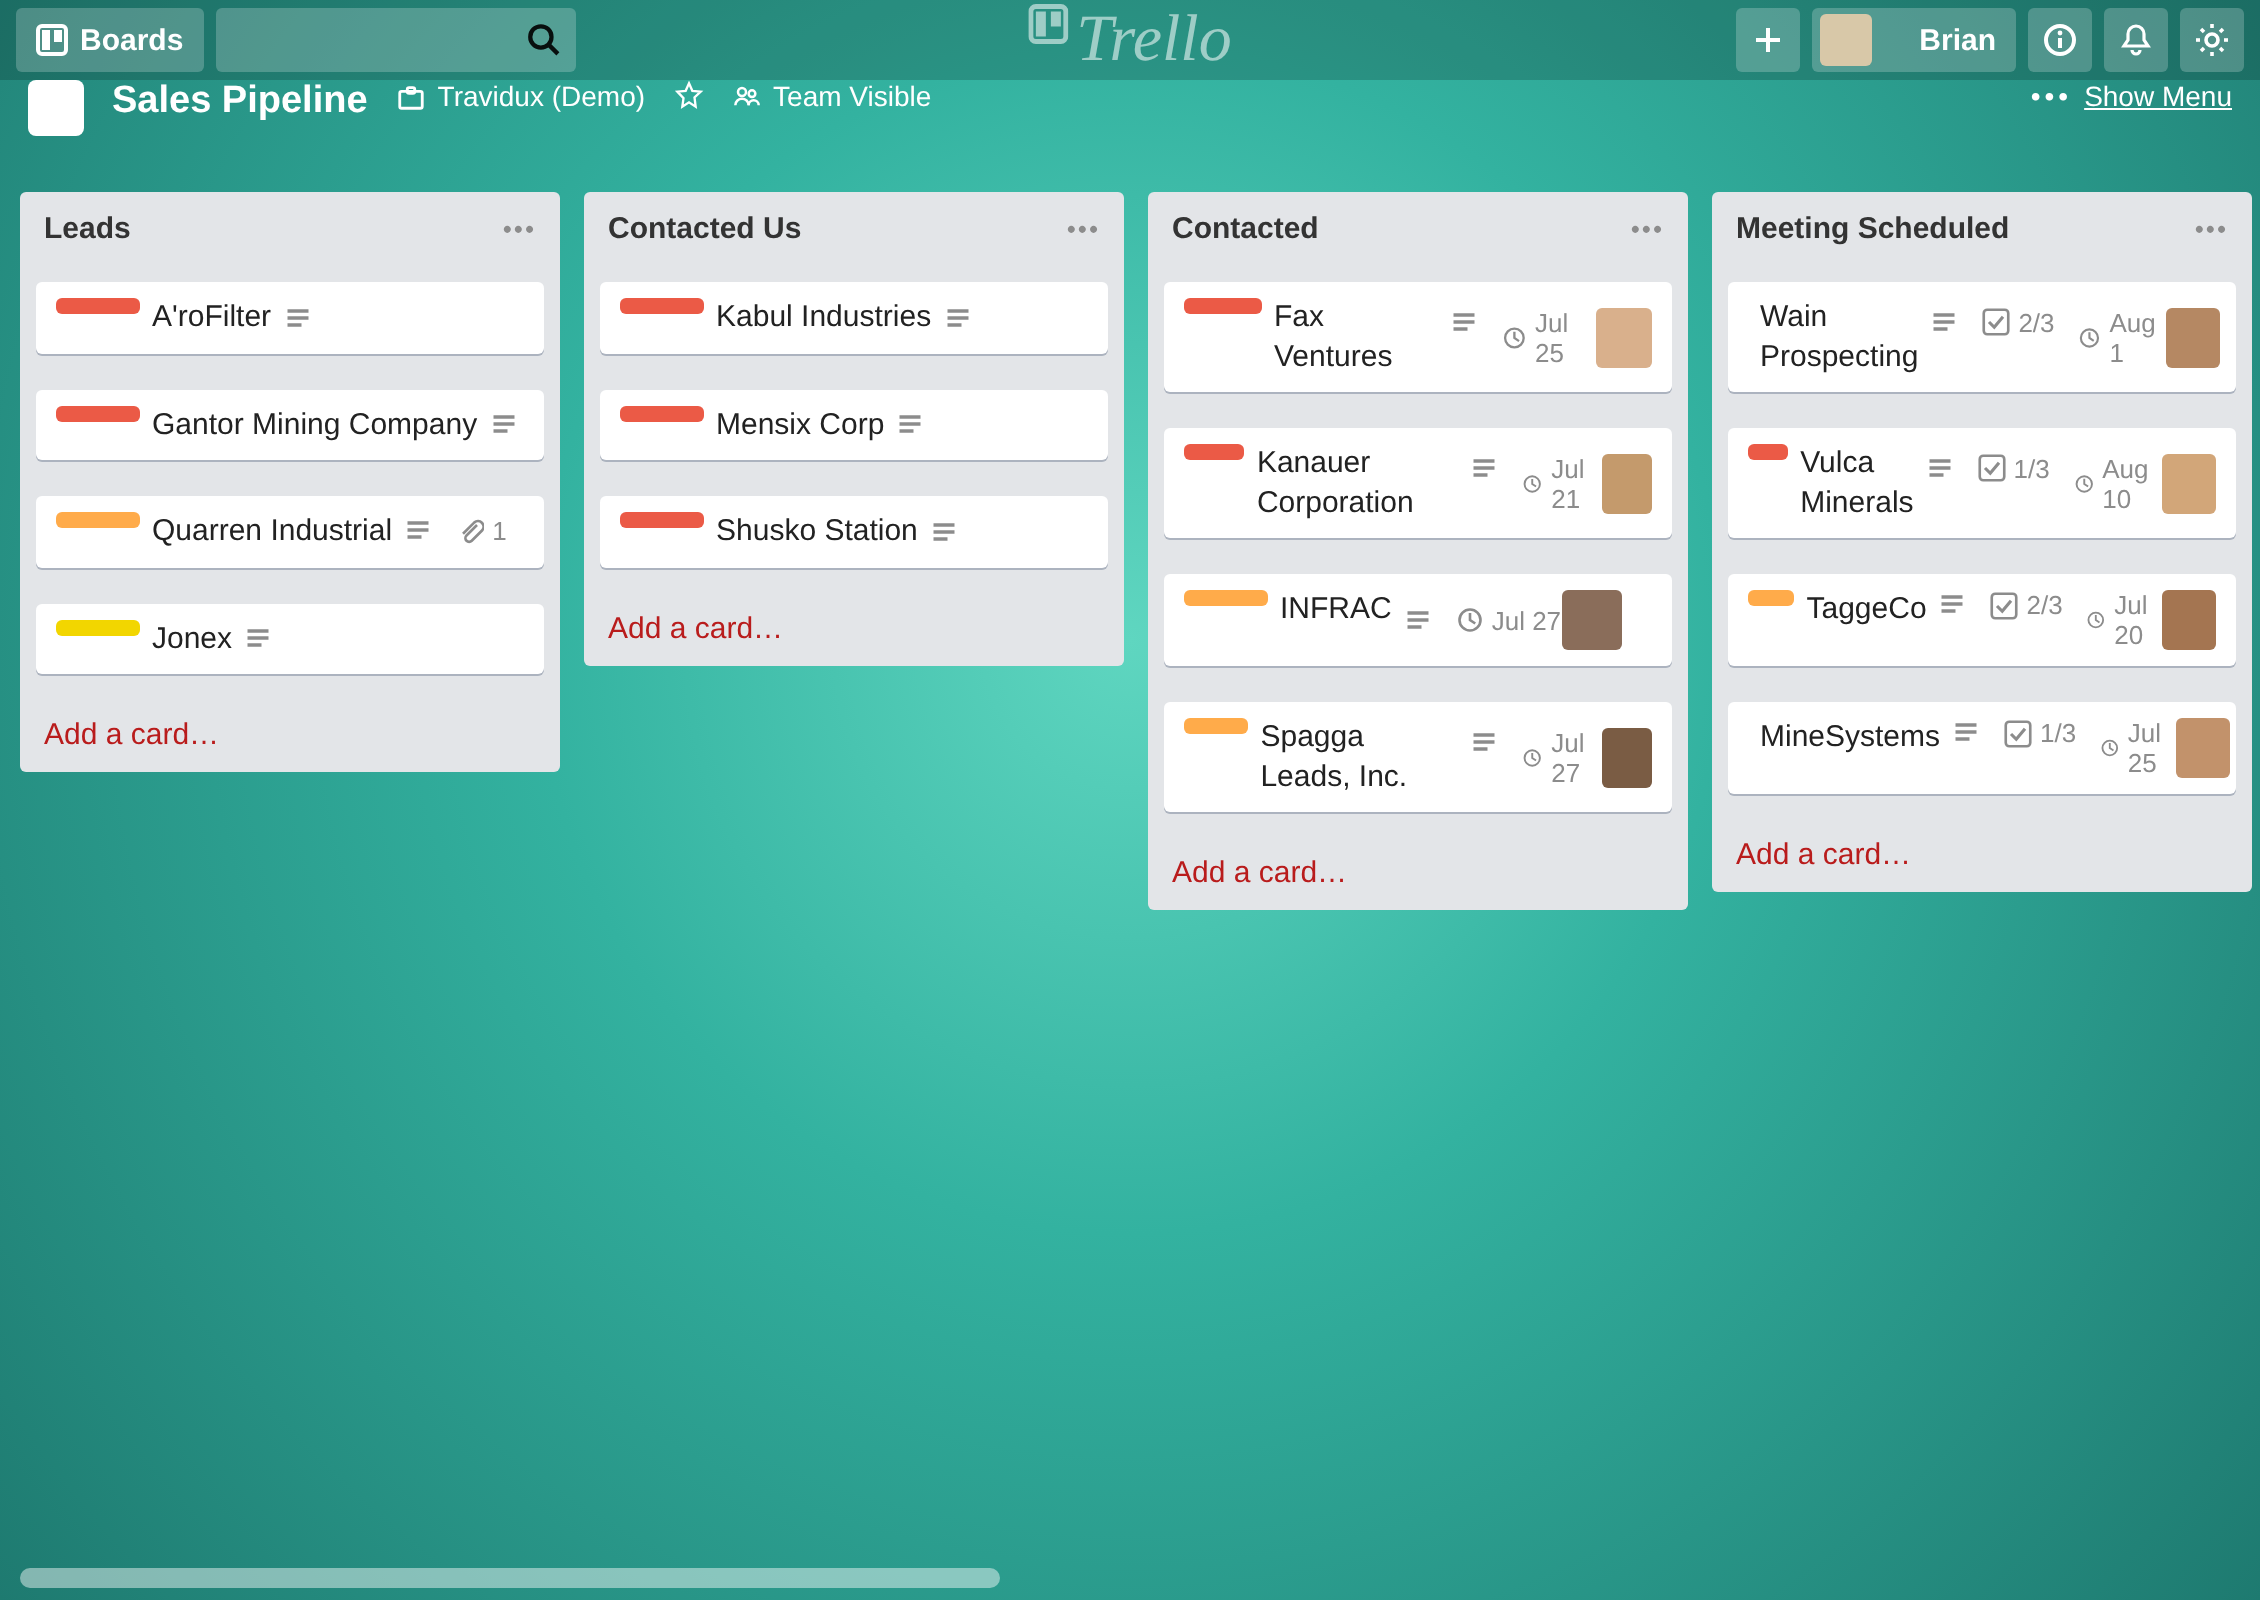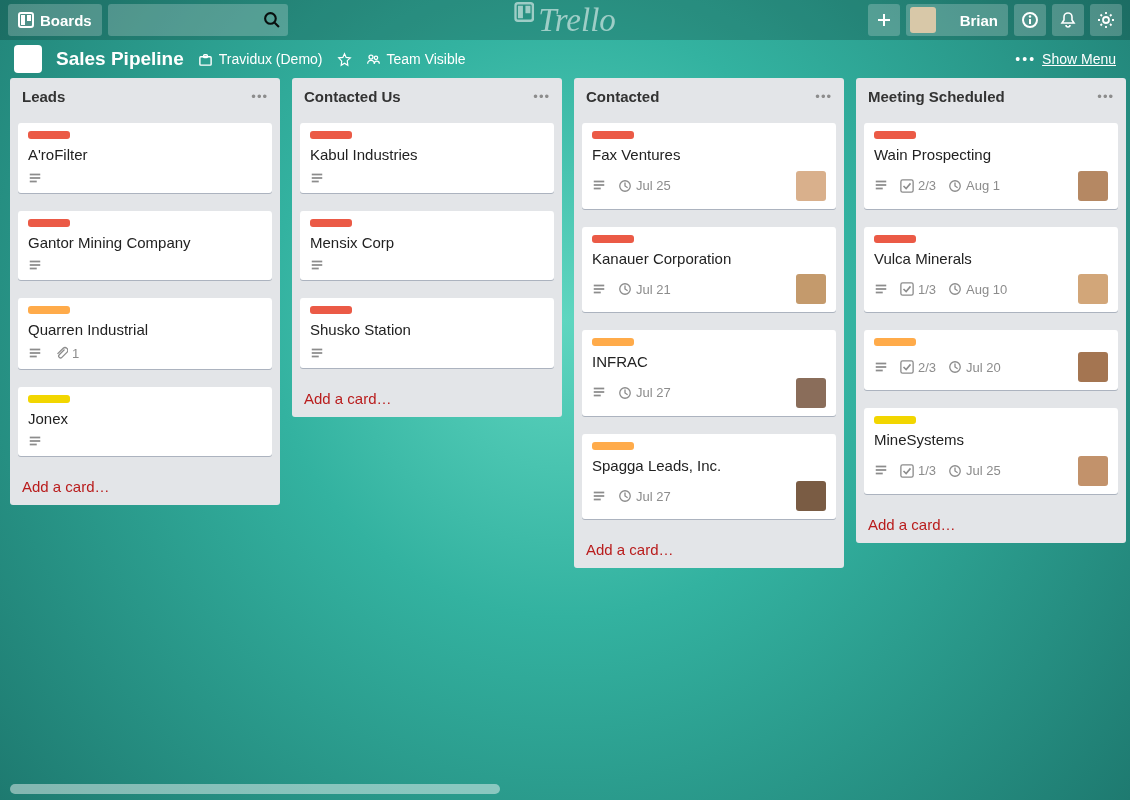--- a/index.html
+++ b/index.html
@@ -47,21 +47,21 @@
   .square-btn svg { width:18px; height:18px; fill:#fff; }
   .user-btn {
     height:32px; background: rgba(255,255,255,0.22); border-radius:3px;
     display:flex; align-items:center; gap:24px; padding:0 10px 0 4px;
     color:#fff; font-weight:600; font-size:15px; cursor:pointer;
   }
   .avatar-sm { width:26px; height:26px; border-radius:3px; background:#d8c8a8; display:inline-block; }
 
   
   .boardbar {
-    height:38px; display:flex; align-items:center; padding:0 14px; gap:14px;
+    height:56px; display:flex; align-items:flex-start; padding:0 14px; gap:14px;
     color:#fff; font-size:14px;
   }
   .board-icon {
     width:28px; height:28px; border-radius:4px; background:#fff;
     display:flex; align-items:center; justify-content:center;
   }
   .board-icon svg { width:20px; height:20px; fill:#333; }
   .board-title { font-size:19px; font-weight:700; }
   .bb-item { display:flex; align-items:center; gap:6px; cursor:pointer; }
   .bb-item svg { width:15px; height:15px; fill:#fff; }
@@ -77,21 +77,21 @@
   }
   .list {
     width:270px; min-width:270px; background:#e3e5e8; border-radius:3px;
     padding:8px; display:flex; flex-direction:column; gap:18px;
   }
   .list-header { display:flex; align-items:center; justify-content:space-between; padding:2px 4px 0; }
   .list-title { font-weight:700; color:#333; font-size:15px; }
   .list-menu { color:#8c8c8c; letter-spacing:1px; cursor:pointer; font-size:13px; }
   .card {
     background:#fff; border-radius:3px; box-shadow:0 1px 0 rgba(9,30,66,.25);
-    padding:8px 10px 8px 10px; display:flex; flex-direction:column; gap:6px;
+    padding:8px 10px 8px 10px; display:flex; flex-direction:row; gap:6px;
     cursor:pointer;
   }
   .label { width:42px; height:8px; border-radius:3px; }
   .label.red { background:#eb5a46; }
   .label.orange { background:#ffab4a; }
   .label.yellow { background:#f2d600; }
   .card-title { color:#222; font-size:15px; line-height:1.3; }
   .badges-row { display:flex; align-items:center; justify-content:space-between; }
   .badges { display:flex; align-items:flex-start; gap:12px; color:#8c8c8c; font-size:13px; }
   .badges .b { display:flex; align-items:center; gap:4px; }
@@ -517,20 +517,21 @@
                 <use href="#i-clock"></use>
               </svg>
               <span>Aug 10</span>
             </span>
           </div>
         <span class="member" style="background:#d2a679"></span>
       </div>
       </div>
       <div class="card">
       <div class="label orange"></div>
+      <div class="card-title">TaggeCo</div>
       <div class="badges-row">
         <div class="badges">
             <span class="b">
               <svg viewBox="0 0 16 16">
                 <use href="#i-desc"></use>
               </svg>
             </span>
             <span class="b">
               <svg viewBox="0 0 16 16">
                 <use href="#i-check"></use>

